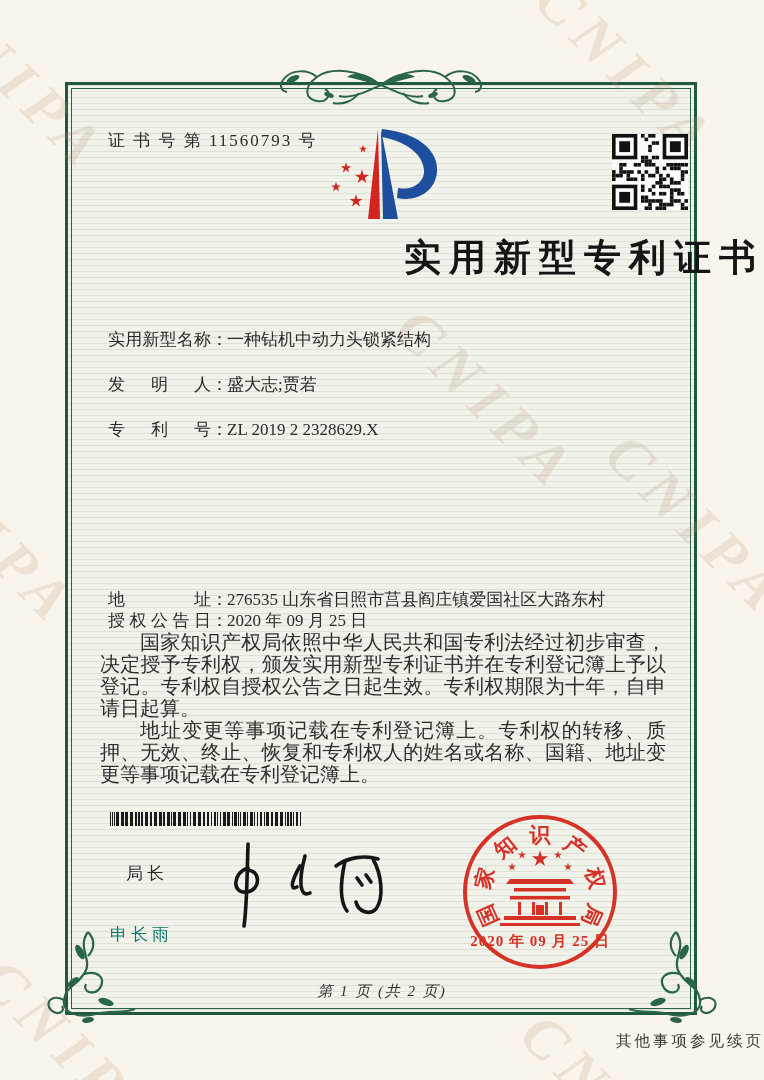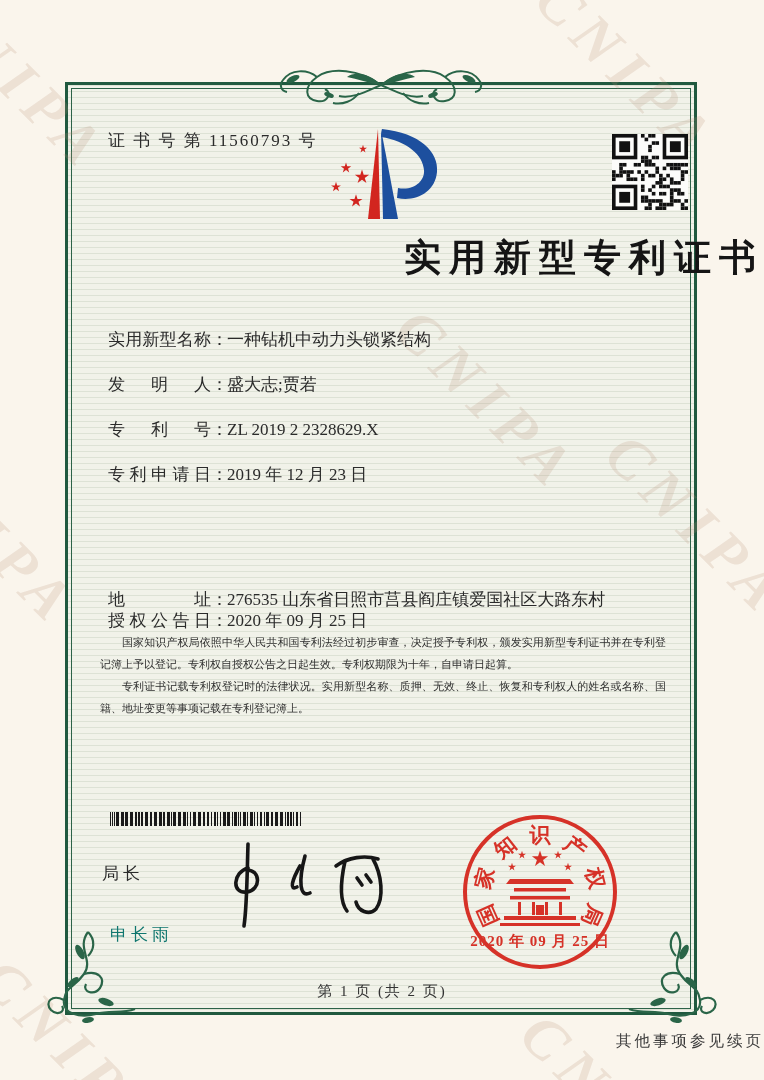--- a/index.html
+++ b/index.html
@@ -24,36 +24,36 @@
   .logo{left:325px;top:124px;width:130px;height:100px;}
   .qr{left:612px;top:134px;width:76px;height:76px;background:#fcfcfa;}
   .title{left:0;top:233px;width:100%;text-align:right;font-size:37px;font-weight:bold;
          letter-spacing:8px;color:#151515;}
   .row{left:108px;font-size:17px;white-space:nowrap;color:#2b2b2b;}
   .row .lab{display:inline-block;width:103px;text-align:justify;text-align-last:justify;}
   .row .col{display:inline-block;width:16px;}
   .grant2{left:425px;font-size:17px;white-space:nowrap;color:#2b2b2b;}
   .grant2 .lab{display:inline-block;width:92px;text-align:justify;text-align-last:justify;}
   .grant2 .col{display:inline-block;width:16px;}
-  .paras{left:100px;top:631px;width:566px;font-size:11px;line-height:22px;text-align:justify;color:#2e2e2e;}
+  .paras{left:100px;top:631px;width:566px;font-size:20px;line-height:22px;text-align:justify;color:#2e2e2e;}
   .paras p{margin:0;text-indent:2em;}
   .barcode{left:110px;top:812px;width:195px;height:14px;}
-  .dir-title{left:102px;top:862px;font-size:17px;letter-spacing:4px;color:#2b2b2b;}
+  .dir-title{left:126px;top:862px;font-size:17px;letter-spacing:4px;color:#2b2b2b;}
   .dir-name{left:110px;top:923px;font-size:17px;letter-spacing:4px;color:#0f766e;font-family:Liberation Serif, serif;}
   .signature{left:218px;top:836px;}
   
   .seal{left:458px;top:810px;width:164px;height:164px;z-index:4;opacity:0.95;}
   .seal-ring{position:absolute;inset:5px;border:4px solid #d5281e;border-radius:50%;}
   .seal-char{position:absolute;left:50%;top:50%;width:24px;height:24px;margin:-12px 0 0 -12px;
              text-align:center;line-height:24px;font-size:21px;font-weight:bold;color:#d5281e;
              transform:rotate(var(--a)) translateY(-57px);}
   .seal-emblem{position:absolute;left:36px;top:34px;}
   .seal-date{position:absolute;left:0;top:122px;width:100%;text-align:center;color:#d5281e;
              font-size:15px;font-weight:bold;letter-spacing:1px;}
-  .page-num{left:0;top:982px;width:100%;text-align:center;font-size:15px;letter-spacing:2px;color:#333;}
+  .page-num{left:0;top:982px;width:100%;text-align:center;font-size:15px;letter-spacing:2px;color:#333;font-style:italic;}
   .cont-note{left:0;top:1031px;width:100%;text-align:right;font-size:15.5px;letter-spacing:3px;color:#3a3a3a;}
 </style>
 </head>
 <body>
 
 <div class="page">
 
   <div class="wm" style="left:-40px;top:-25px;">CNIPA</div>
   <div class="wm" style="left:570px;top:-35px;">CNIPA</div>
   <div class="wm" style="left:430px;top:295px;">CNIPA</div>
@@ -254,33 +254,30 @@
 
   <div class="z row" style="top:328px;">
     <span class="lab">实用新型名称</span><span class="col">：</span><span class="val">一种钻机中动力头锁紧结构</span>
   </div>
   <div class="z row" style="top:373px;">
     <span class="lab">发明人</span><span class="col">：</span><span class="val">盛大志;贾若</span>
   </div>
   <div class="z row" style="top:418px;">
     <span class="lab">专利号</span><span class="col">：</span><span class="val">ZL 2019 2 2328629.X</span>
   </div>
-  <div class="z row" style="top:463px;">
-    <span class="lab">专利申请日</span><span class="col">：</span><span class="val">2019 年 12 月 23 日</span>
-  </div>
   <div class="z row" style="top:552px;margin-top:36px;">
     <span class="lab">地址</span><span class="col">：</span><span class="val">276535 山东省日照市莒县阎庄镇爱国社区大路东村</span>
   </div>
   <div class="z row" style="top:609px;">
     <span class="lab">授权公告日</span><span class="col">：</span><span class="val">2020 年 09 月 25 日</span>
   </div>
 
   <div class="z paras">
     <p>国家知识产权局依照中华人民共和国专利法经过初步审查，决定授予专利权，颁发实用新型专利证书并在专利登记簿上予以登记。专利权自授权公告之日起生效。专利权期限为十年，自申请日起算。</p>
-    <p>专利证书记载专利权登记时的法律状况。实用新型名称、质押、无效、终止、恢复和专利权人的姓名或名称、国籍、地址变更等事项记载在专利登记簿上。</p>
+    <p>地址变更等事项记载在专利登记簿上。专利权的转移、质押、无效、终止、恢复和专利权人的姓名或名称、国籍、地址变更等事项记载在专利登记簿上。</p>
   </div>
 
   <svg class="z barcode" id="barcode" viewBox="0 0 195 14">
       <rect x="0" y="0" width="1" height="14" fill="#1a1a1a"></rect>
       <rect x="2" y="0" width="1" height="14" fill="#1a1a1a"></rect>
       <rect x="4" y="0" width="1" height="14" fill="#1a1a1a"></rect>
       <rect x="6" y="0" width="3" height="14" fill="#1a1a1a"></rect>
       <rect x="11" y="0" width="3" height="14" fill="#1a1a1a"></rect>
       <rect x="15" y="0" width="3" height="14" fill="#1a1a1a"></rect>
       <rect x="20" y="0" width="3" height="14" fill="#1a1a1a"></rect>

